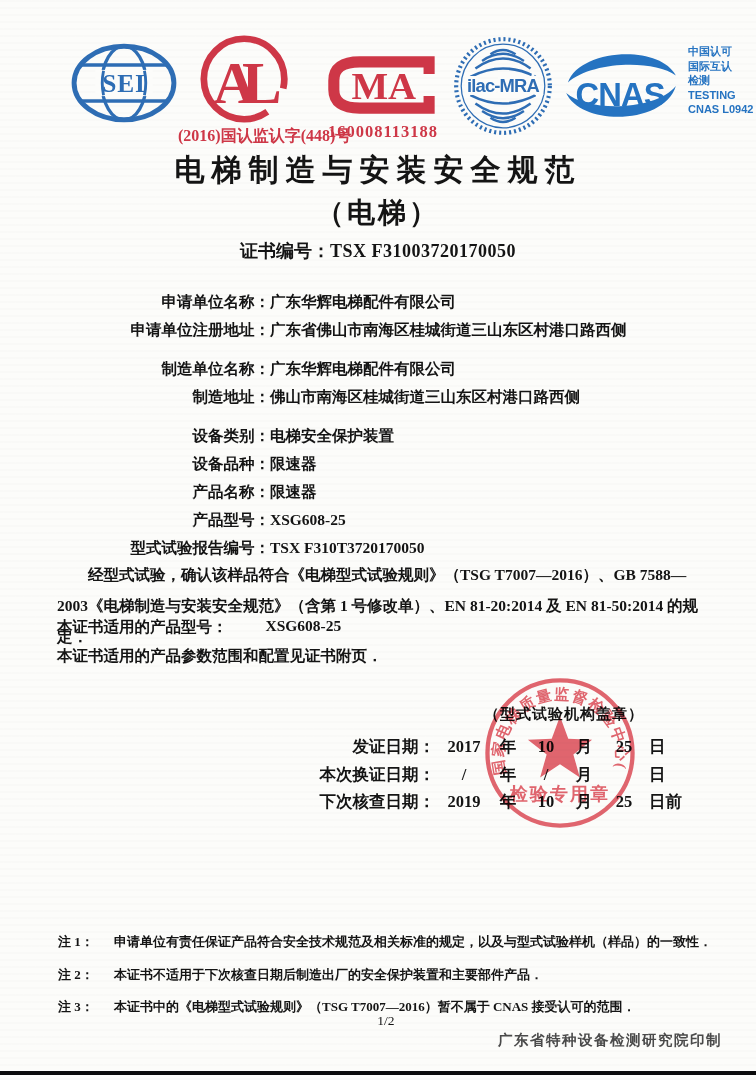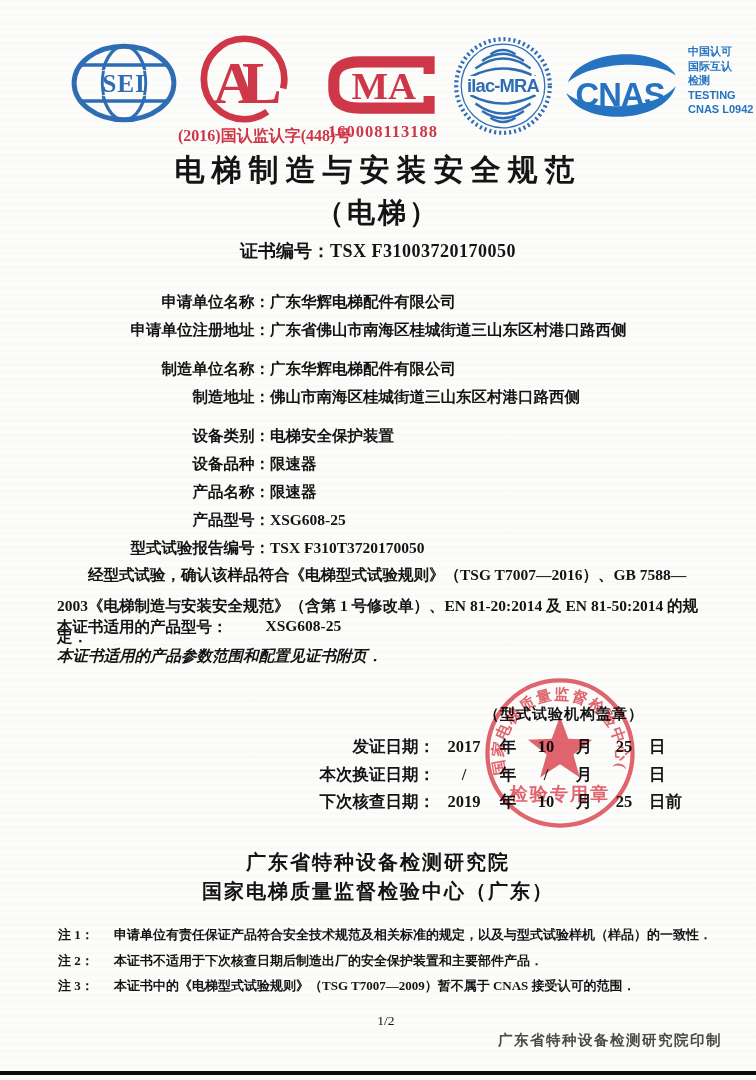--- a/index.html
+++ b/index.html
@@ -24,33 +24,33 @@
   
   .fields{left:55px;top:288px;width:660px;font-size:15.5px;font-weight:700;}
   .frow{display:flex;line-height:28px;}
   .frow.gap{margin-top:11px;}
   .flabel{width:215px;text-align:right;white-space:nowrap;}
   .fvalue{white-space:nowrap;}
   
   .statement{left:57px;top:559px;width:650px;font-size:15.5px;font-weight:600;line-height:31px;text-indent:2em;}
   .applies{left:57px;top:617px;font-size:15.5px;font-weight:700;display:flex;}
   .applies .fvalue{margin-left:38px;}
-  .attach{left:57px;top:646px;font-size:15.5px;font-weight:600;font-style:italic;}
+  .attach{left:57px;top:646px;font-size:15.5px;font-weight:600;}
   
   .sealnote{left:484px;top:705px;font-size:15px;font-weight:700;letter-spacing:1px;}
   .dates{left:250px;top:733px;width:480px;font-size:16.5px;font-weight:700;}
   .drow{display:flex;line-height:27.5px;}
   .dlabel{width:185px;text-align:right;white-space:nowrap;}
   .dcol{text-align:center;}
   .dy{width:58px;} .du{width:30px;} .dm{width:46px;} .dd{width:50px;} .dend{width:70px;text-align:left;}
   .seal{left:481px;top:674px;width:158px;height:158px;opacity:.82;mix-blend-mode:multiply;}
   
   .org{left:0;top:848px;width:100%;text-align:center;font-size:20px;font-weight:700;letter-spacing:2px;line-height:29px;}
   .notes{left:58px;top:922px;width:660px;font-size:13px;font-weight:600;}
-  .nrow{display:flex;line-height:25.5px;}
+  .nrow{display:flex;line-height:25.5px;margin-top:7px;}
   .nlabel{width:44px;font-weight:700;white-space:nowrap;}
   .ntext{margin-left:12px;white-space:nowrap;}
   .pageno{left:8px;top:1013px;width:100%;text-align:center;font-size:13.5px;}
   .printer{right:34px;top:1031px;font-size:14.5px;font-weight:700;color:#4a4a4a;letter-spacing:1.5px;}
   .botbar{left:0;top:1071px;width:756px;height:4px;background:#0b0b0b;}
 </style>
 </head>
 <body>
 
 <div class="page">
@@ -192,37 +192,33 @@
   <svg class="abs seal" viewBox="0 0 220 220">
     <circle cx="110" cy="110" r="101" fill="none" stroke="#dd4450" stroke-width="6"></circle>
     <polygon points="0,-42 10.3,-14.2 39.9,-13 16.6,5.4 24.7,34 0,17.5 -24.7,34 -16.6,5.4 -39.9,-13 -10.3,-14.2" transform="translate(110,106) scale(1.12)" fill="#dd4450"></polygon>
     <path id="sealArc" d="M 36 142 A 79 79 0 1 1 184 142" fill="none"></path>
     <text font-size="21" font-weight="700" fill="#dd4450" letter-spacing="2.5">
       <textPath href="#sealArc" startOffset="1%">国家电梯质量监督检验中心(广东)</textPath>
     </text>
     <text x="110" y="176" text-anchor="middle" font-size="25" font-weight="800" fill="#dd4450" letter-spacing="3">检验专用章</text>
   </svg>
 
-  <div class="abs org">
-    <div>广东省特种设备检测研究院</div>
-    <div>国家电梯质量监督检验中心（广东）</div>
-  </div>
 
   <div class="abs notes">
     <div class="nrow">
       <span class="nlabel">注 1：</span>
       <span class="ntext">申请单位有责任保证产品符合安全技术规范及相关标准的规定，以及与型式试验样机（样品）的一致性．</span>
     </div>
     <div class="nrow">
       <span class="nlabel">注 2：</span>
       <span class="ntext">本证书不适用于下次核查日期后制造出厂的安全保护装置和主要部件产品．</span>
     </div>
     <div class="nrow">
       <span class="nlabel">注 3：</span>
-      <span class="ntext">本证书中的《电梯型式试验规则》（TSG T7007—2009）暂不属于 CNAS 接受认可的范围．</span>
+      <span class="ntext">本证书中的《电梯型式试验规则》（TSG T7007—2016）暂不属于 CNAS 接受认可的范围．</span>
     </div>
   </div>
 
   <div class="abs pageno">1/2</div>
   <div class="abs printer">广东省特种设备检测研究院印制</div>
   <div class="abs botbar"></div>
 
 </div>
 
 </body></html>

